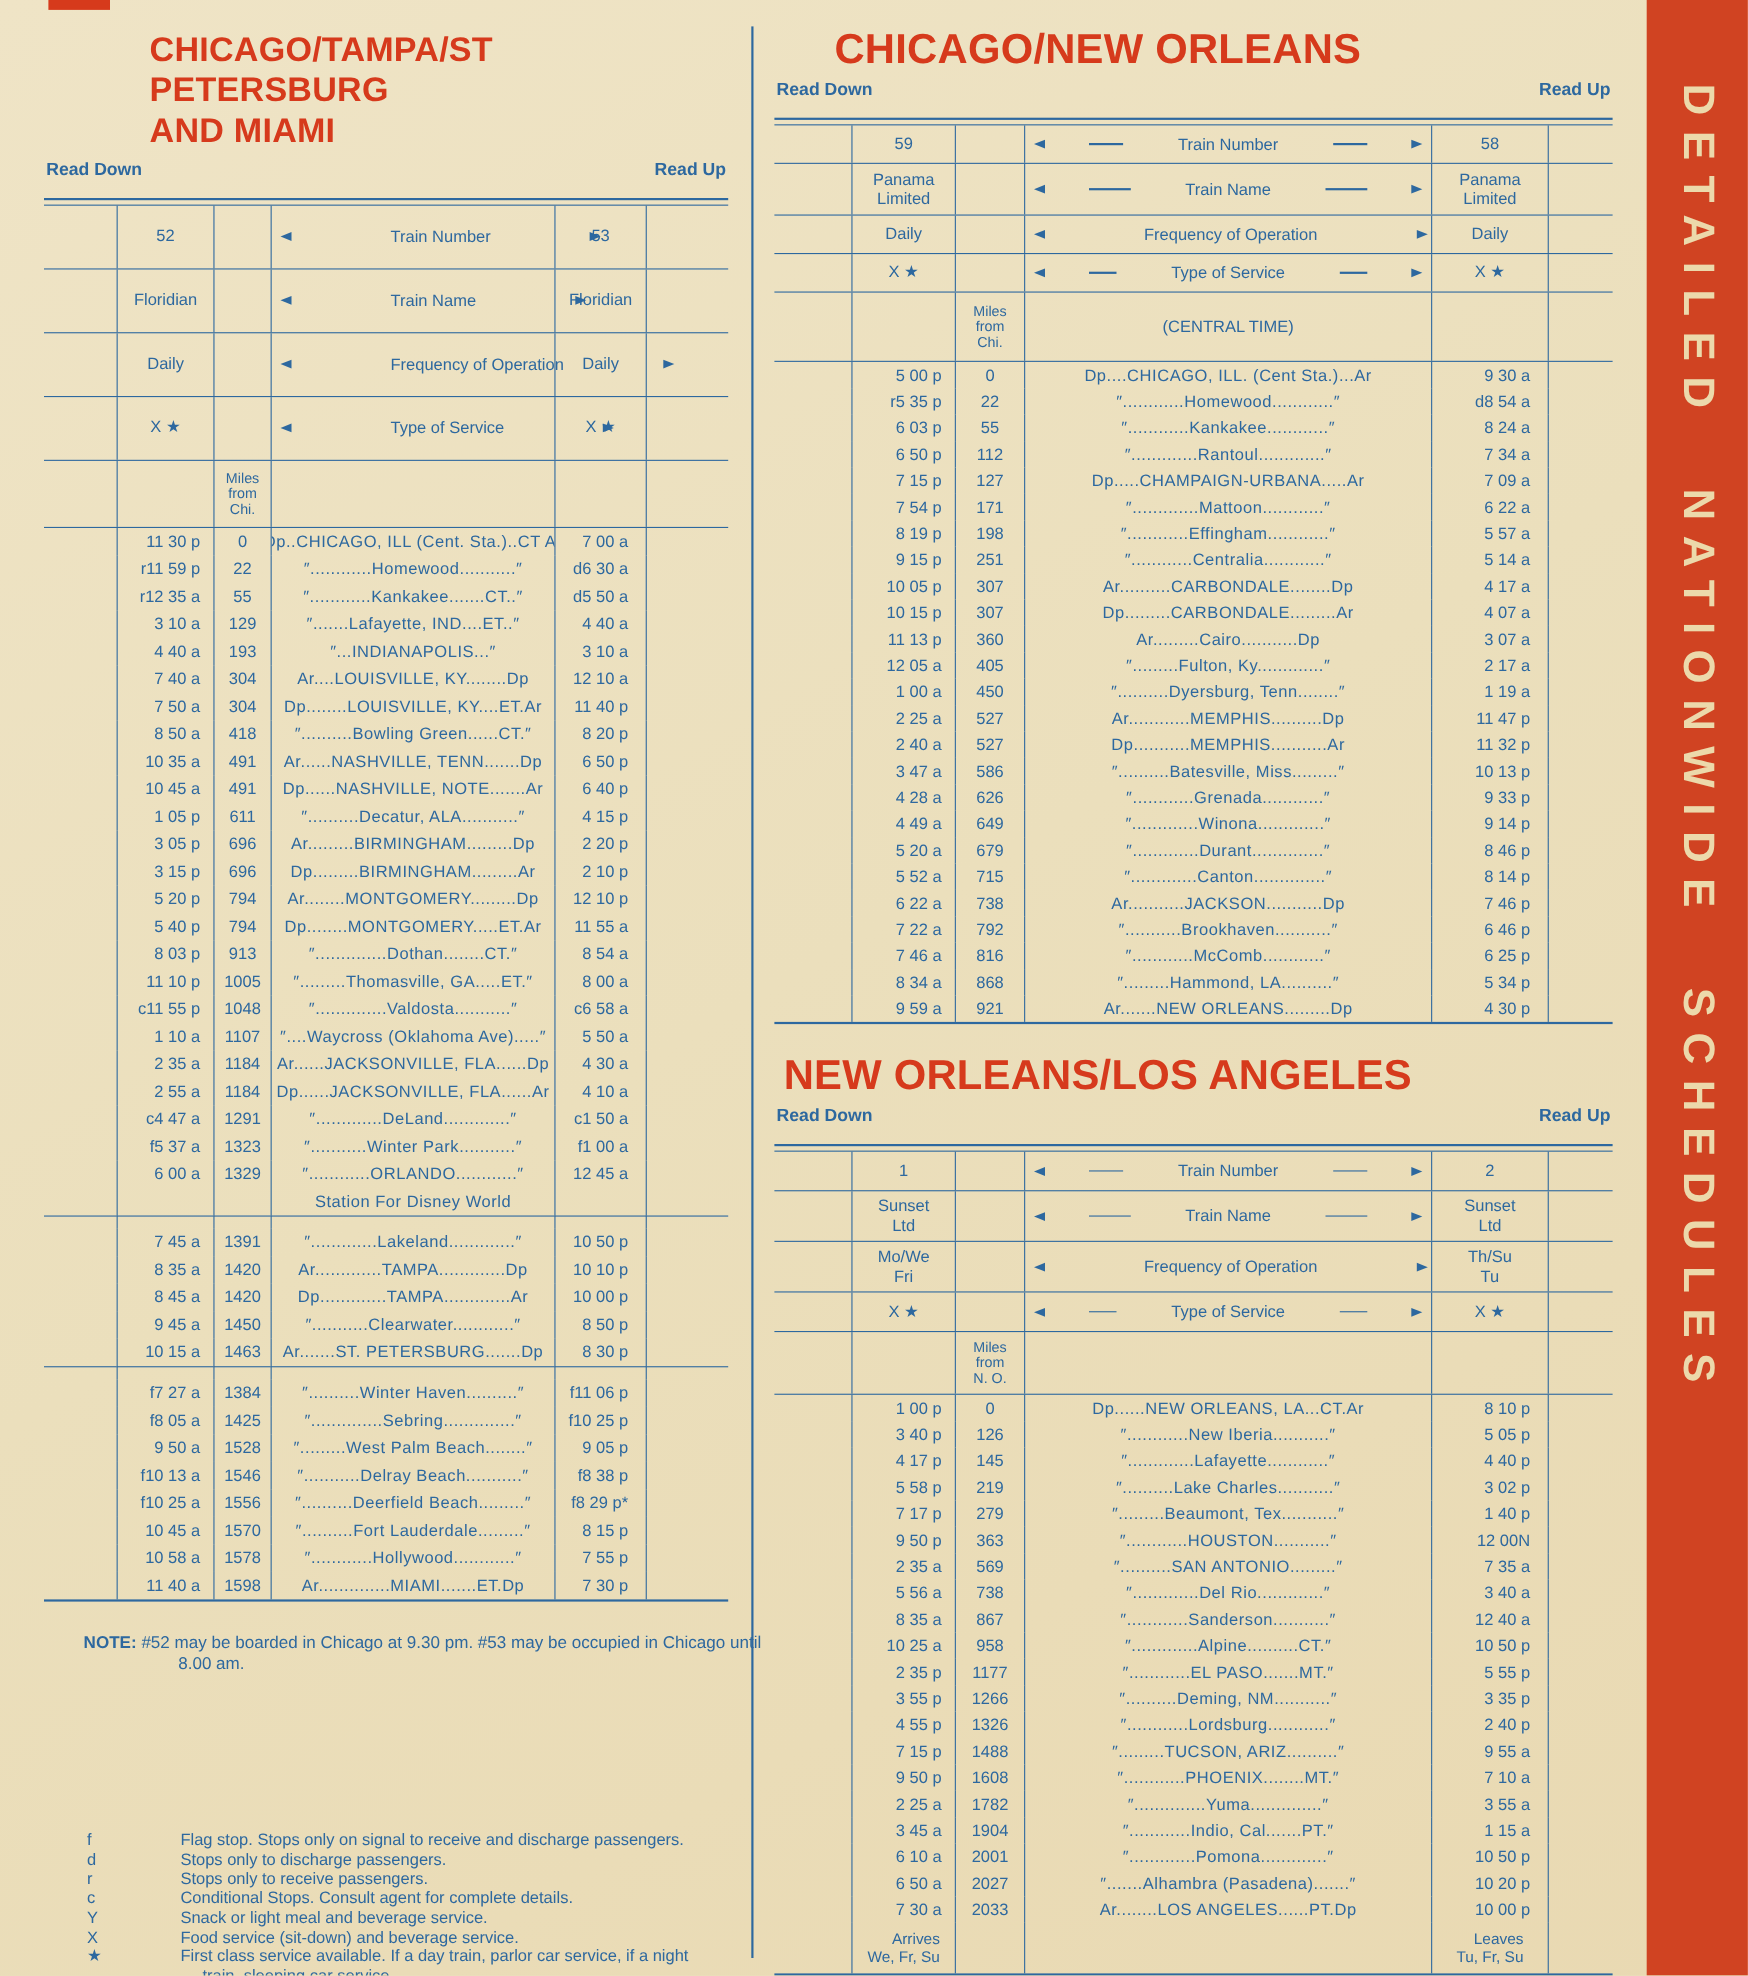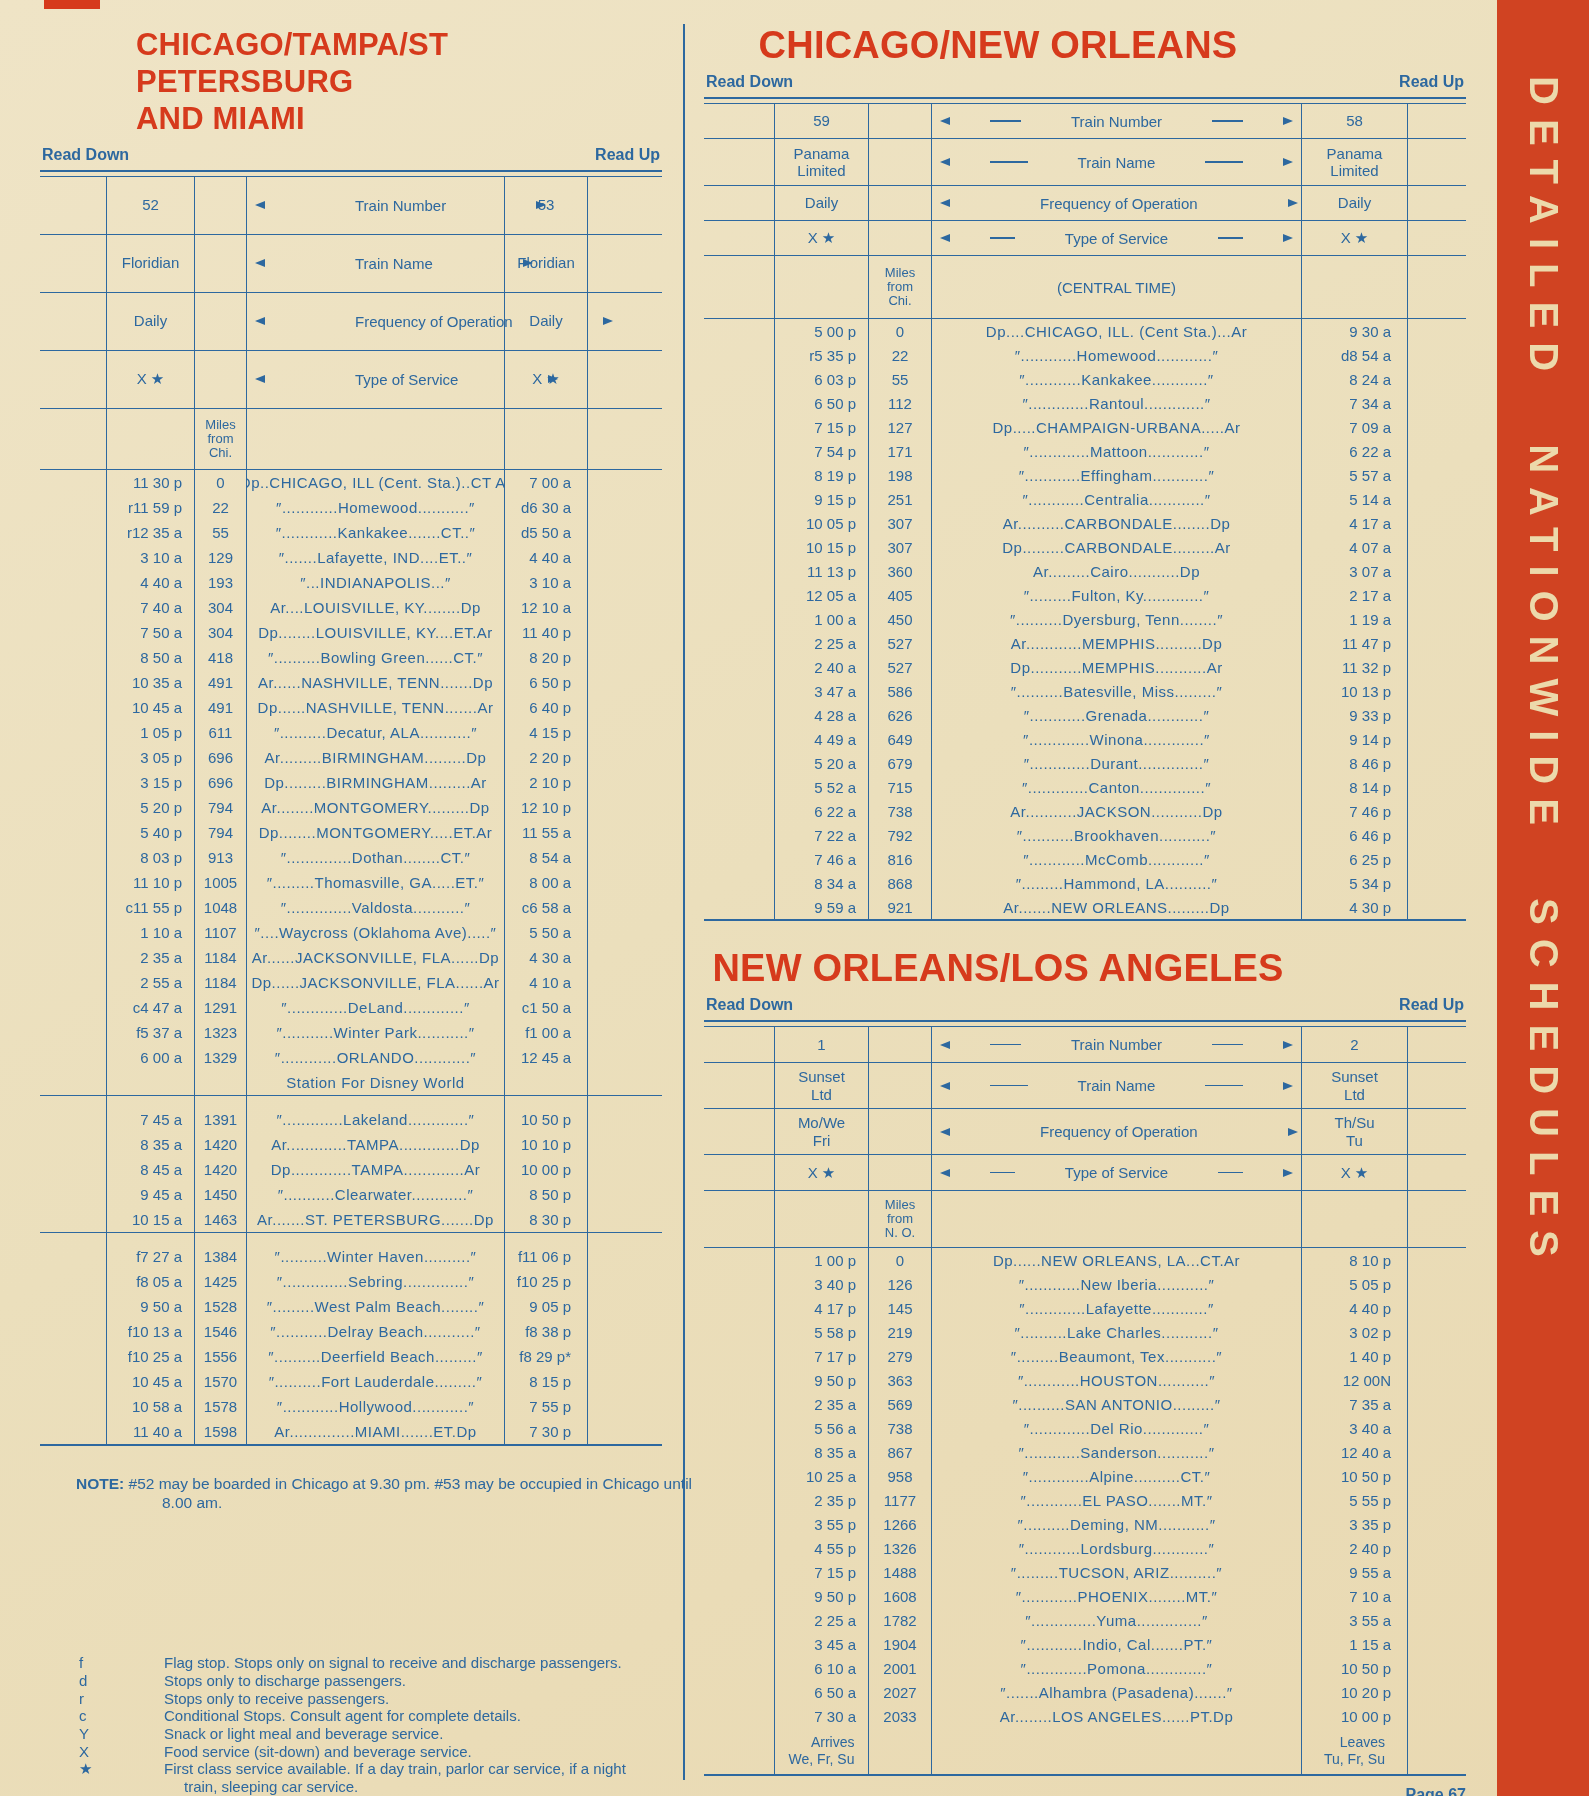--- a/index.html
+++ b/index.html
@@ -24,21 +24,21 @@
   .colL{position:absolute;left:40px;top:18px;width:622px;}
   .colR{position:absolute;left:704px;top:14px;width:762px;}
 
   h1{color:var(--red);font-size:31px;font-weight:bold;line-height:1.2;margin:8px 0 4px 96px;
      white-space:pre-line;letter-spacing:0.2px;}
   h2{color:var(--red);font-size:38px;font-weight:bold;margin:10px 0 0 0;width:588px;text-align:center;
      letter-spacing:0.2px;}
   h2.t3title{margin-top:24px;}
 
   .readrow{display:flex;justify-content:space-between;font-weight:bold;font-size:16px;
-    margin-top:8px;padding:0 2px 6px 2px;}
+    margin-top:8px;padding:0 2px 16px 2px;}
   .colR .readrow{margin-top:6px;}
 
   
   .ttable{--cols:66px 88px 52px 258px 84px 1fr;width:622px;}
   .ttable.t2,.ttable.t3{--cols:70px 94px 63px 370px 107px 1fr;width:762px;}
   .dbl{height:4px;border-top:2.2px solid var(--blue);border-bottom:1.5px solid var(--blue);}
   .botline{border-top:2.2px solid var(--blue);height:2px;}
 
   .hrow,.trow{display:grid;grid-template-columns:var(--cols);}
   .hrow{border-bottom:1.6px solid var(--blue);}
@@ -243,21 +243,21 @@
             <span class="c down">10 35 a</span>
             <span class="c mi">491</span>
             <span class="c st">Ar......NASHVILLE, TENN.......Dp</span>
             <span class="c up">6 50 p</span>
             <span class="c sp2"></span>
           </div>
           <div class="trow stop">
             <span class="c sp"></span>
             <span class="c down">10 45 a</span>
             <span class="c mi">491</span>
-            <span class="c st">Dp......NASHVILLE, TENN.......Ar</span>
+            <span class="c st">Dp......NASHVILLE, NOTE.......Ar</span>
             <span class="c up">6 40 p</span>
             <span class="c sp2"></span>
           </div>
           <div class="trow stop">
             <span class="c sp"></span>
             <span class="c down">1 05 p</span>
             <span class="c mi">611</span>
             <span class="c st">″..........Decatur, ALA...........″</span>
             <span class="c up">4 15 p</span>
             <span class="c sp2"></span>

